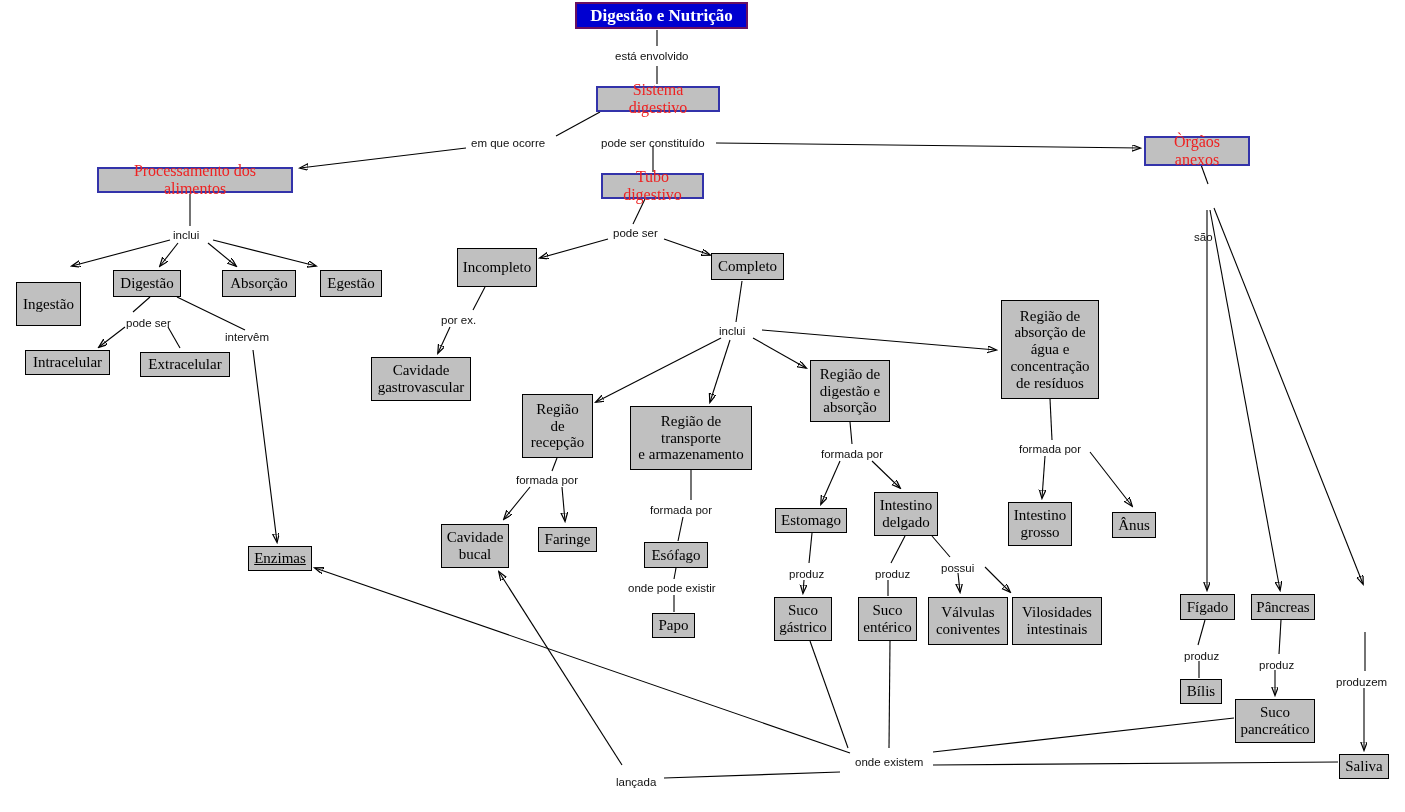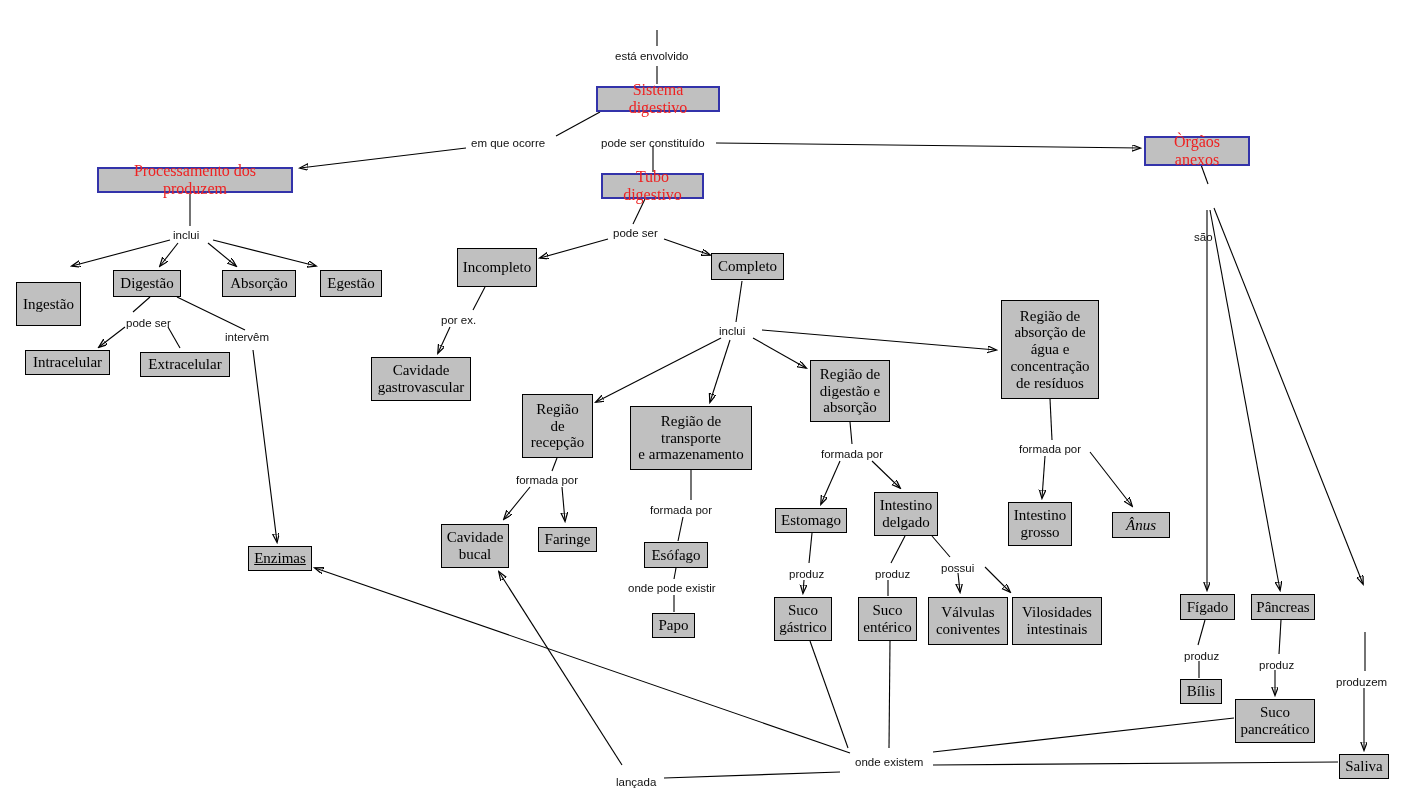--- a/index.html
+++ b/index.html
@@ -171,24 +171,25 @@
     <line x1="810" y1="641" x2="848" y2="748"></line>
     <line x1="890" y1="641" x2="889" y2="748"></line>
     <line x1="1234" y1="718" x2="933" y2="752"></line>
     <line x1="1338" y1="762" x2="933" y2="765"></line>
     <line x1="850" y1="753" x2="315" y2="568" marker-end="url(#ah)"></line>
 
     <line x1="664" y1="778" x2="840" y2="772"></line>
     <line x1="622" y1="765" x2="499" y2="572" marker-end="url(#ah)"></line>
   </svg>
 
+  <div class="title-banner" style="left:575px; top:2px; width:173px; height:27px;">Digestão e Nutrição</div>
 
   <div class="node highlight" style="left:596px; top:86px; width:124px; height:26px;">Sistema digestivo</div>
 
-  <div class="node highlight" style="left:97px; top:167px; width:196px; height:26px;">Processamento dos produzem</div>
+  <div class="node highlight" style="left:97px; top:167px; width:196px; height:26px;">Processamento dos alimentos</div>
 
   <div class="node highlight" style="left:1144px; top:136px; width:106px; height:30px;">Òrgãos anexos</div>
 
   <div class="node highlight" style="left:601px; top:173px; width:103px; height:26px;">Tubo digestivo</div>
 
   <div class="node" style="left:16px; top:270px; width:65px; height:44px;margin-top:12px;">Ingestão</div>
 
   <div class="node" style="left:113px; top:270px; width:68px; height:27px;">Digestão</div>
 
   <div class="node" style="left:222px; top:270px; width:74px; height:27px;">Absorção</div>
@@ -236,21 +237,21 @@
   <div class="node" style="left:248px; top:546px; width:64px; height:25px;text-decoration:underline;">Enzimas</div>
 
   <div class="node" style="left:775px; top:508px; width:72px; height:25px;">Estomago</div>
 
   <div class="node" style="left:874px; top:492px; width:64px; height:44px;">Intestino
 delgado</div>
 
   <div class="node" style="left:1008px; top:502px; width:64px; height:44px;">Intestino
 grosso</div>
 
-  <div class="node" style="left:1112px; top:512px; width:58px; height:26px;font-style:italic;">Ânus</div>
+  <div class="node" style="left:1112px; top:512px; width:44px; height:26px;">Ânus</div>
 
   <div class="node" style="left:774px; top:597px; width:58px; height:44px;">Suco
 gástrico</div>
 
   <div class="node" style="left:858px; top:597px; width:59px; height:44px;">Suco
 entérico</div>
 
   <div class="node" style="left:928px; top:597px; width:80px; height:48px;">Válvulas
 coniventes</div>
 

